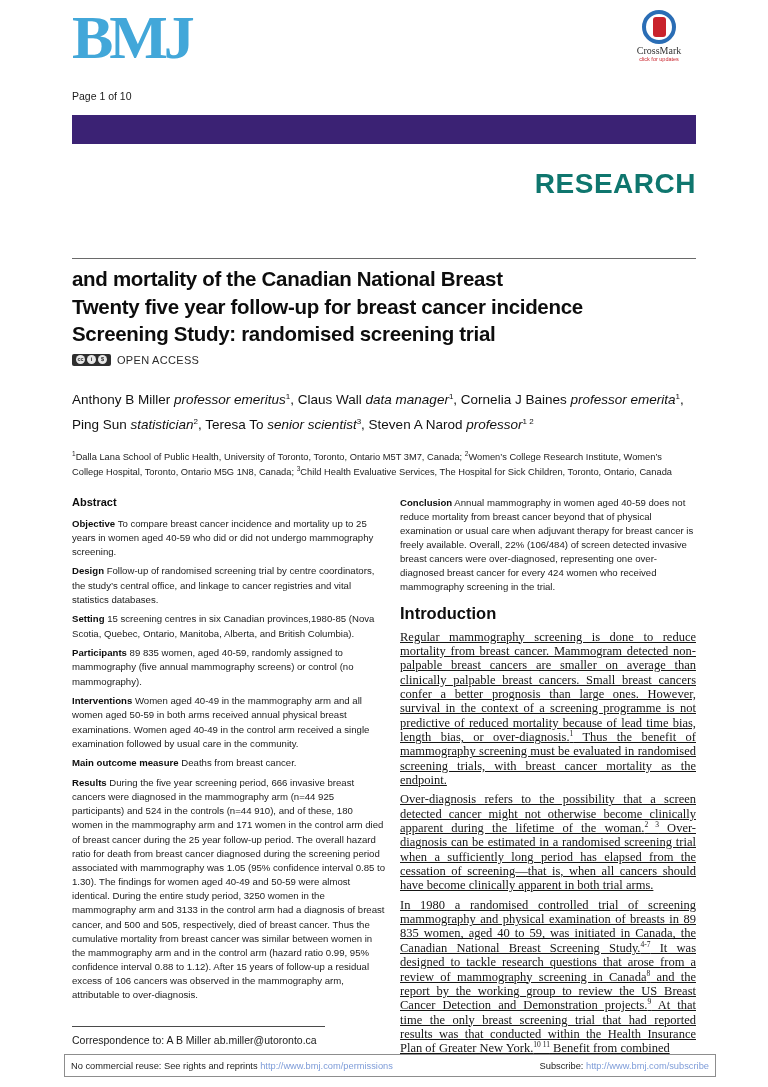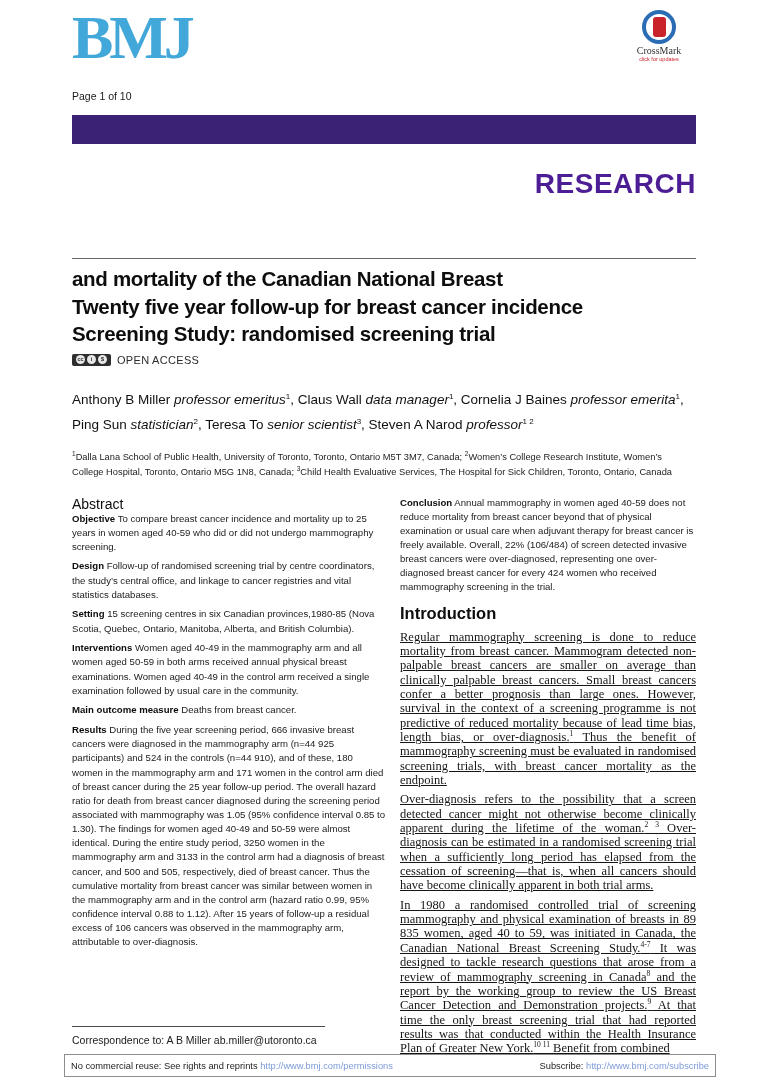--- a/index.html
+++ b/index.html
@@ -22,21 +22,21 @@
   .cm-mark { width:13px; height:20px; background:#c9232c; border-radius:3px; }
   .cm-title { font-family:"Liberation Serif", serif; font-size:10px; color:#333; margin-top:1px; }
   .cm-sub { font-size:5.5px; color:#c9232c; }
 
   
   .citeline { display:flex; justify-content:space-between; margin-top:10px; font-size:10.5px; color:#1a1a1a; }
 
   
   .purple-bar { margin-top:13px; height:29px; background:#3b2274; }
   .research { margin-top:24px; text-align:right; font-size:28px; line-height:32px;
-    font-weight:bold; color:#4c1d95; letter-spacing:0.5px; }
+    font-weight:bold; color:#0f766e; letter-spacing:0.5px; }
 
   
   .title-rule { margin-top:58px; border:none; border-top:1px solid #6a6a6a; }
   .title { margin-top:6px; font-size:20.5px; line-height:27.5px; font-weight:bold;
     letter-spacing:-0.3px; color:#0d0d0d; }
   .oa-row { margin-top:6px; display:flex; align-items:center; gap:6px; }
   .cc-badge { display:inline-flex; align-items:center; gap:2px; background:#2e2e2e;
     border-radius:2px; padding:1.5px 4px; cursor:pointer; }
   .cc-circle { width:9px; height:9px; border-radius:50%; background:#e8e8e8; color:#222;
     font-size:5.5px; line-height:9px; text-align:center; font-weight:bold; overflow:hidden; }
@@ -45,21 +45,21 @@
   
   .authors { margin-top:21px; font-size:13.5px; line-height:25px; color:#111; }
   .authors sup { font-size:8px; }
   .affiliations { margin-top:13px; font-size:9.3px; line-height:15px; color:#1c1c1c; }
   .affiliations sup { font-size:6.5px; }
 
   
   .columns { margin-top:16px; display:flex; gap:14px; height:528px; }
   .col-left { width:314px; flex:none; }
   .col-right { flex:1; }
-  .ab-head { font-size:14px; font-weight:normal; color:#0d0d0d; }
+  .ab-head { font-size:11px; font-weight:bold; margin-bottom:9px; color:#0d0d0d; }
   .ab-p { font-size:9.6px; line-height:14.15px; margin-bottom:5.5px; color:#1b1b1b; }
   .ab-p b { color:#0d0d0d; }
   .intro-head { font-size:16.5px; font-weight:bold; margin:9px 0 7px 0; color:#0d0d0d; }
   .serif-p { font-family:"Liberation Serif", serif; font-size:12.5px; line-height:14.35px;
     text-align:justify; margin-bottom:5px; color:#151515;text-decoration:underline; }
   .serif-p sup { font-size:7.5px; }
   sup { line-height:0; }
 
   
   .corr-rule { width:253px; border:none; border-top:1px solid #4a4a4a; margin-top:2px; }
@@ -113,20 +113,21 @@
 
   <p class="affiliations"><sup>1</sup>Dalla Lana School of Public Health, University of Toronto, Toronto, Ontario M5T 3M7, Canada; <sup>2</sup>Women’s College Research Institute, Women’s College Hospital, Toronto, Ontario M5G 1N8, Canada; <sup>3</sup>Child Health Evaluative Services, The Hospital for Sick Children, Toronto, Ontario, Canada</p>
 
   <div class="columns">
     <div class="col-left">
       <div class="ab-head">Abstract</div>
       <div>
           <p class="ab-p"><b>Objective</b> To compare breast cancer incidence and mortality up to 25 years in women aged 40-59 who did or did not undergo mammography screening.</p>
           <p class="ab-p"><b>Design</b> Follow-up of randomised screening trial by centre coordinators, the study’s central office, and linkage to cancer registries and vital statistics databases.</p>
           <p class="ab-p"><b>Setting</b> 15 screening centres in six Canadian provinces,1980-85 (Nova Scotia, Quebec, Ontario, Manitoba, Alberta, and British Columbia).</p>
+          <p class="ab-p"><b>Participants</b> 89 835 women, aged 40-59, randomly assigned to mammography (five annual mammography screens) or control (no mammography).</p>
           <p class="ab-p"><b>Interventions</b> Women aged 40-49 in the mammography arm and all women aged 50-59 in both arms received annual physical breast examinations. Women aged 40-49 in the control arm received a single examination followed by usual care in the community.</p>
           <p class="ab-p"><b>Main outcome measure</b> Deaths from breast cancer.</p>
           <p class="ab-p"><b>Results</b> During the five year screening period, 666 invasive breast cancers were diagnosed in the mammography arm (n=44 925 participants) and 524 in the controls (n=44 910), and of these, 180 women in the mammography arm and 171 women in the control arm died of breast cancer during the 25 year follow-up period. The overall hazard ratio for death from breast cancer diagnosed during the screening period associated with mammography was 1.05 (95% confidence interval 0.85 to 1.30). The findings for women aged 40-49 and 50-59 were almost identical. During the entire study period, 3250 women in the mammography arm and 3133 in the control arm had a diagnosis of breast cancer, and 500 and 505, respectively, died of breast cancer. Thus the cumulative mortality from breast cancer was similar between women in the mammography arm and in the control arm (hazard ratio 0.99, 95% confidence interval 0.88 to 1.12). After 15 years of follow-up a residual excess of 106 cancers was observed in the mammography arm, attributable to over-diagnosis.</p>
         </div>
     </div>
     <div class="col-right">
       <p class="ab-p"><b>Conclusion</b><span> Annual mammography in women aged 40-59 does not reduce mortality from breast cancer beyond that of physical examination or usual care when adjuvant therapy for breast cancer is freely available. Overall, 22% (106/484) of screen detected invasive breast cancers were over-diagnosed, representing one over-diagnosed breast cancer for every 424 women who received mammography screening in the trial.</span></p>
       <div class="intro-head">Introduction</div>
       <div>
           <p class="serif-p">Regular mammography screening is done to reduce mortality from breast cancer. Mammogram detected non-palpable breast cancers are smaller on average than clinically palpable breast cancers. Small breast cancers confer a better prognosis than large ones. However, survival in the context of a screening programme is not predictive of reduced mortality because of lead time bias, length bias, or over-diagnosis.<sup>1</sup> Thus the benefit of mammography screening must be evaluated in randomised screening trials, with breast cancer mortality as the endpoint.</p>

